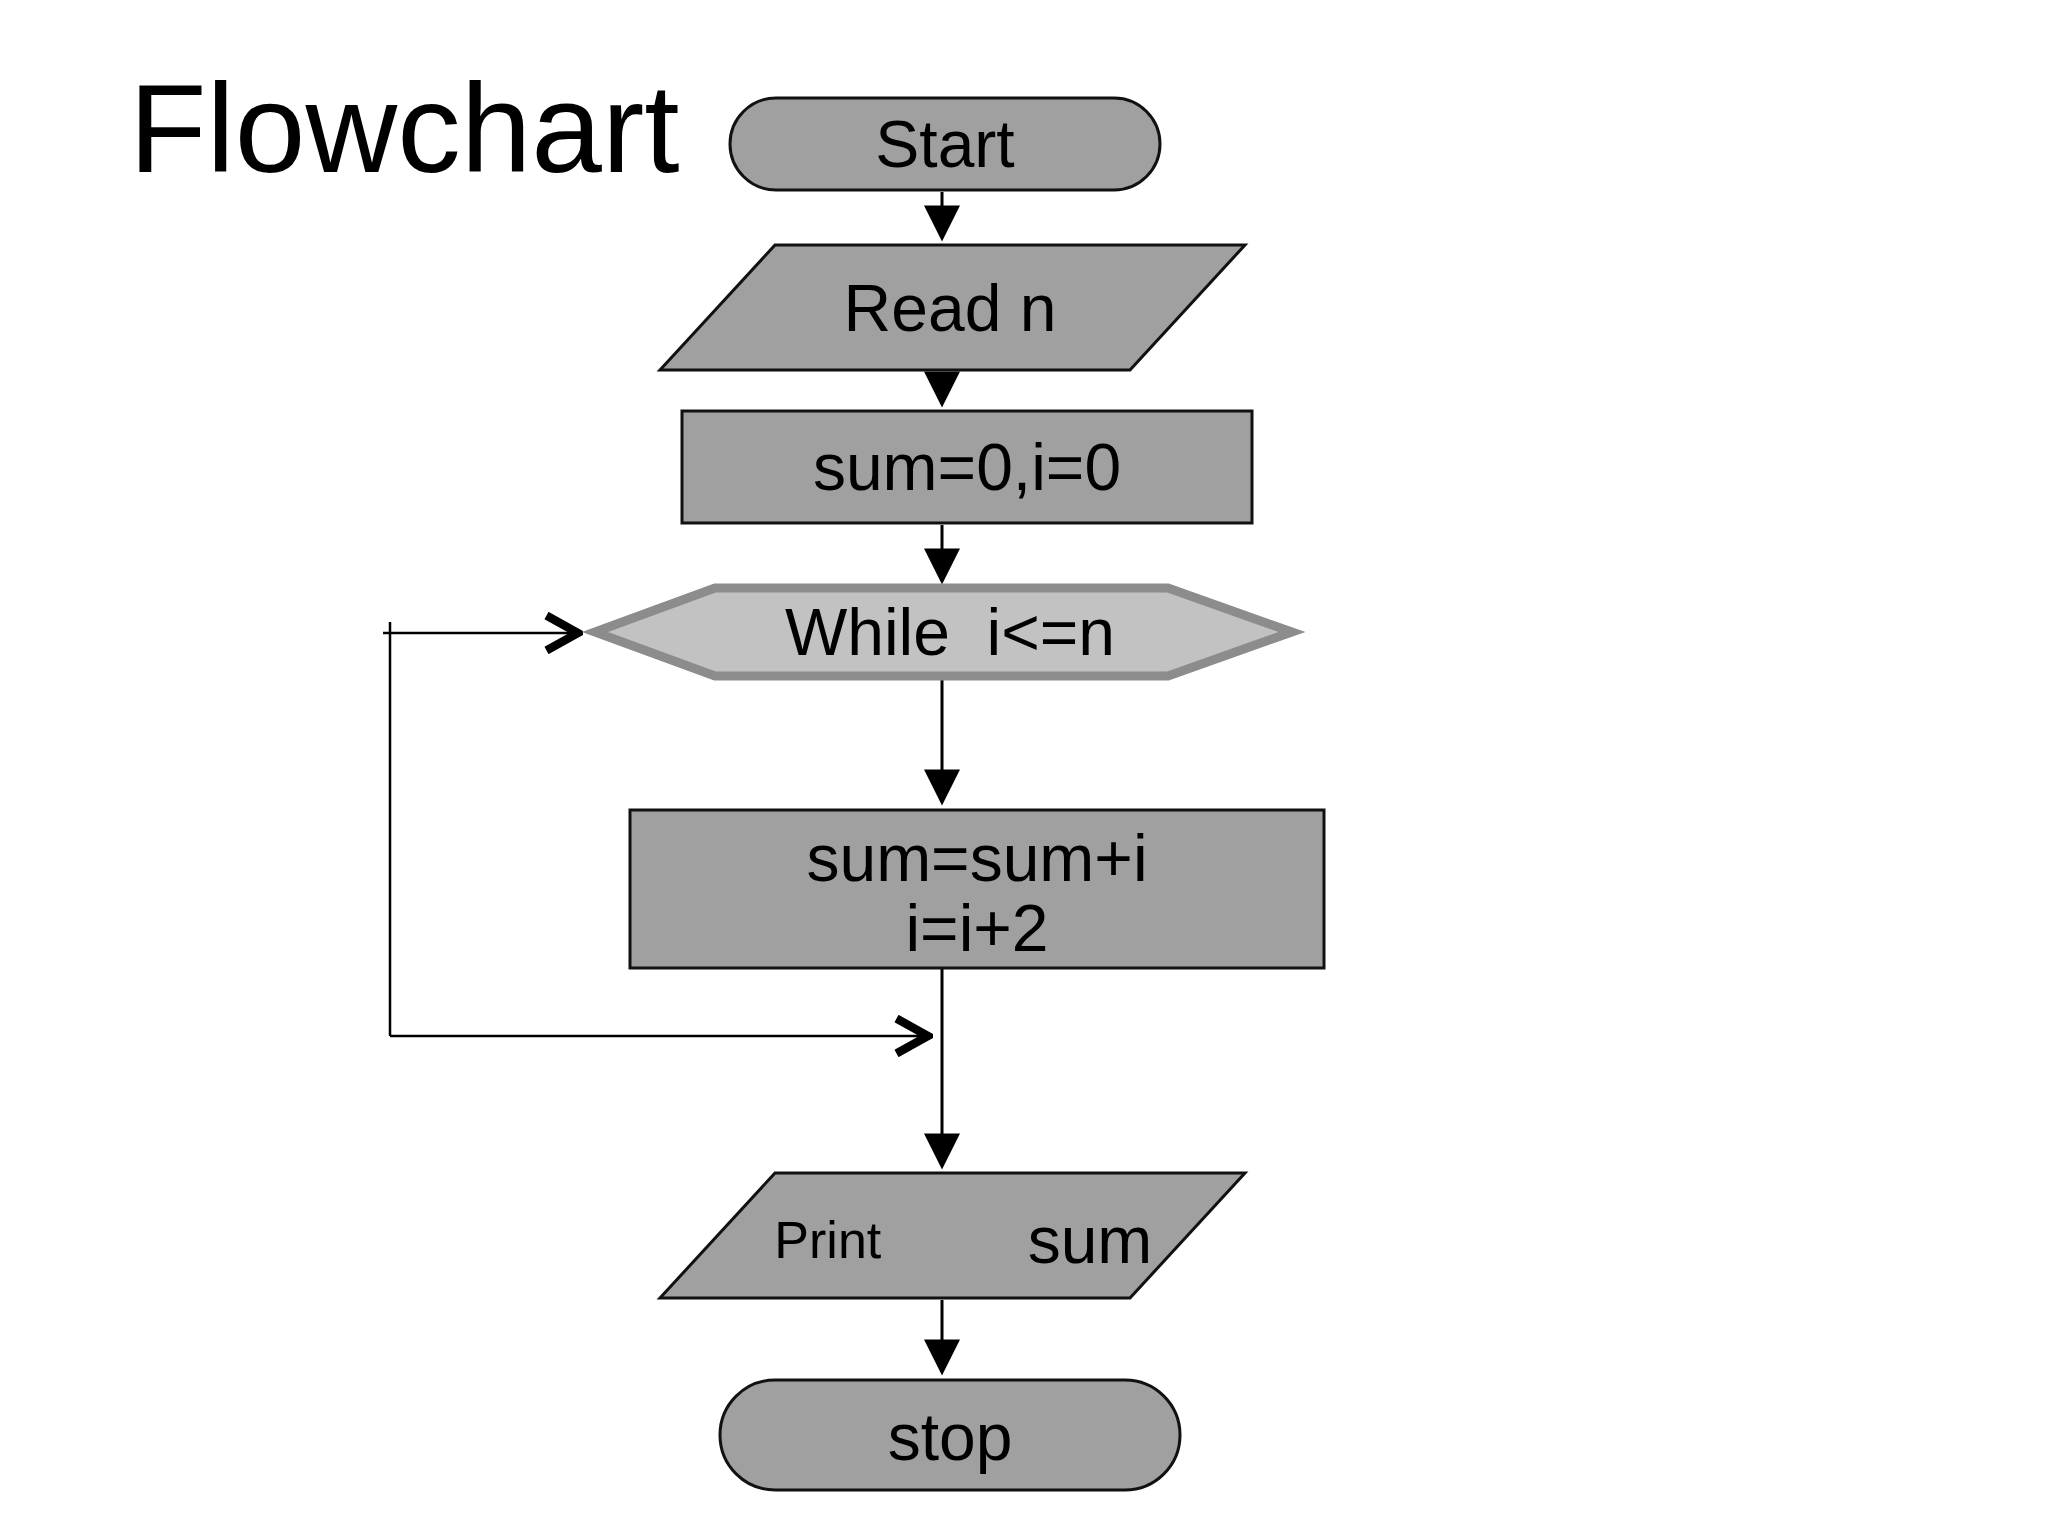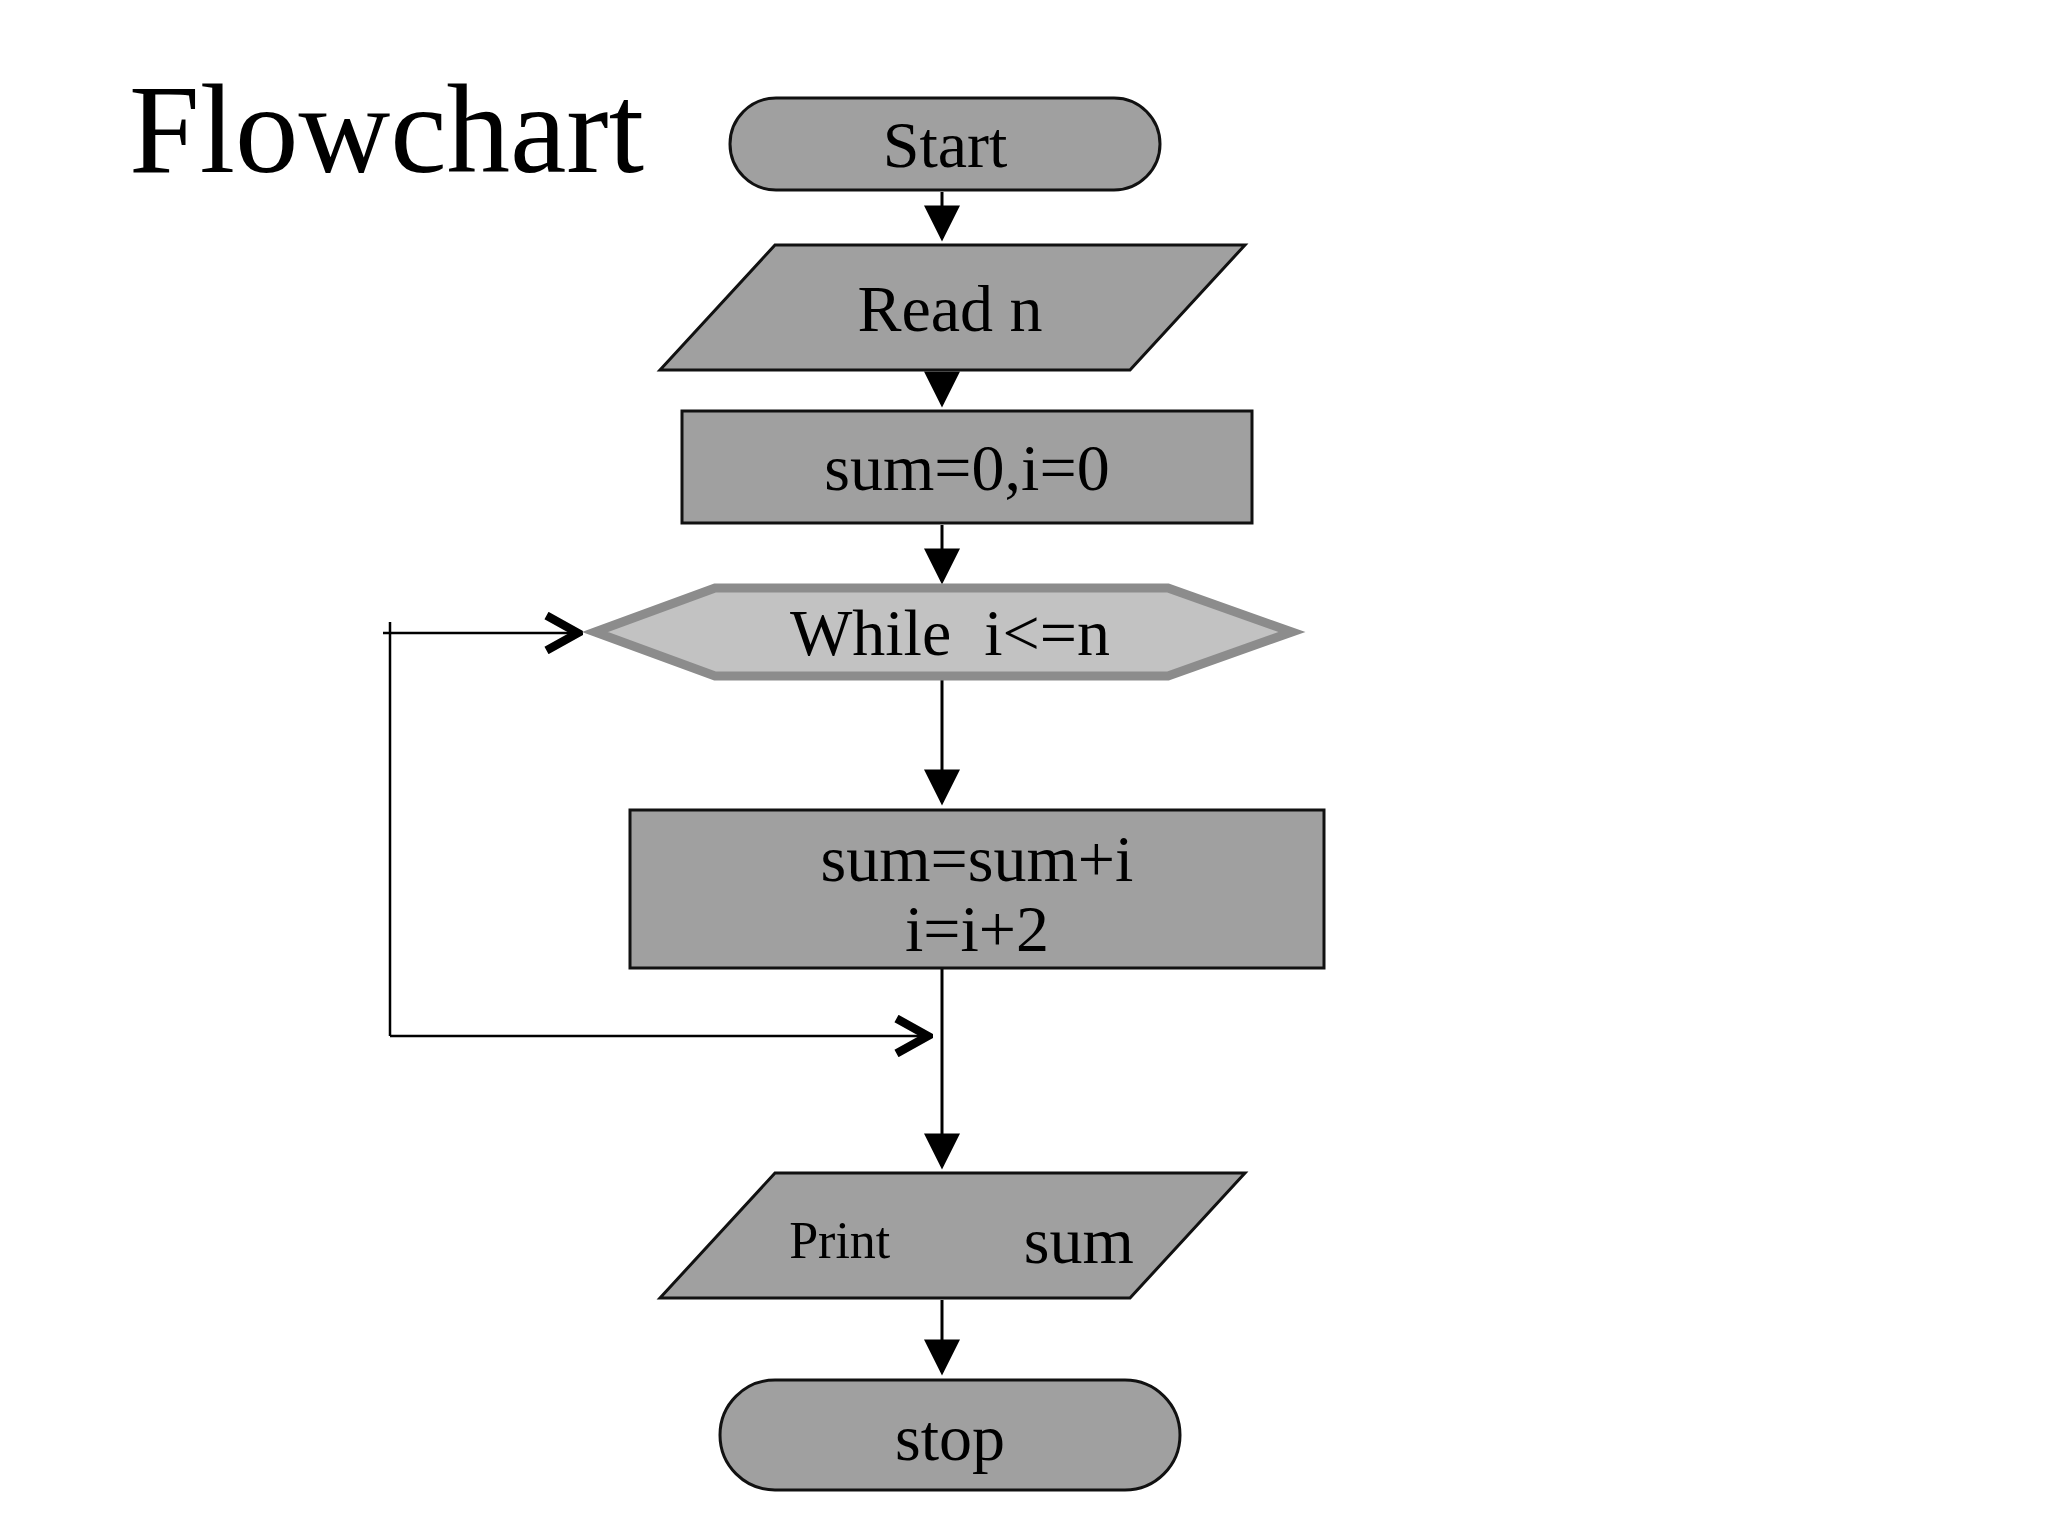--- a/index.html
+++ b/index.html
@@ -1,21 +1,21 @@
 <!DOCTYPE html>
 <html><head>
 <meta charset="utf-8">
 <style>
   html, body { margin: 0; padding: 0; background: #ffffff; }
   .stage {
     position: relative;
     width: 1700px;
     height: 1536px;
     background: #ffffff;
-    font-family: Liberation Serif, serif;
+    font-family: Liberation Sans, sans-serif;
     overflow: hidden;
   }
   svg.canvas { position: absolute; left: 0; top: 0; }
   text { fill: #000000; }
   .title-text  { font-size: 127px; }
   .node-label  { font-size: 66px; text-anchor: middle; white-space: pre; }
   .label-small { font-size: 52px; }
   .label-big   { font-size: 66px; }
 </style>
 </head>

